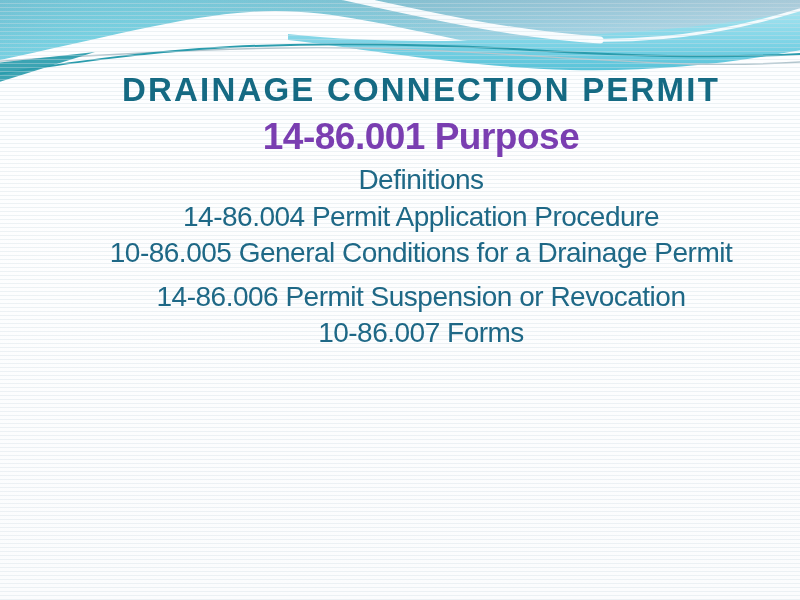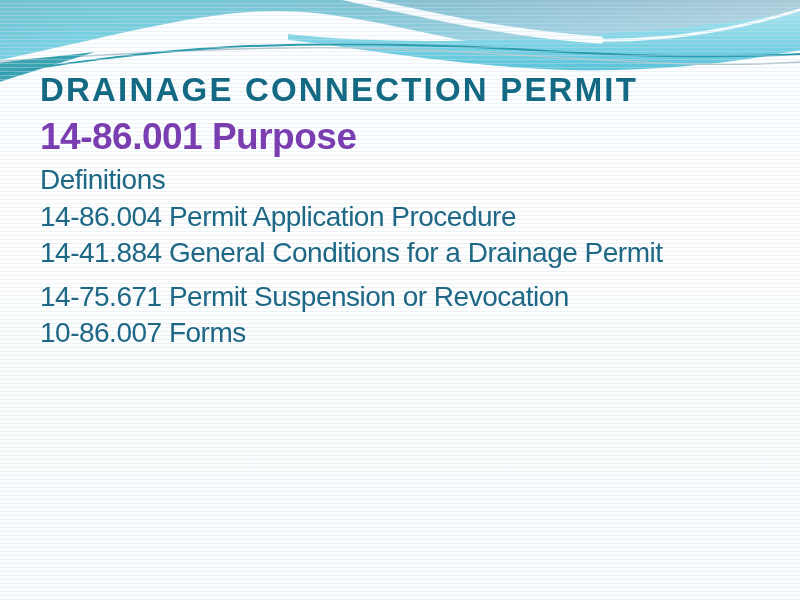--- a/index.html
+++ b/index.html
@@ -27,21 +27,21 @@
   .s-sky-mid1   {stop-color:#8FD9E8;}
   .s-sky-mid2   {stop-color:#AEE0F0;}
   .s-sky-right  {stop-color:var(--c-sky-right, #C9EAF6);}
   .s-band-top   {stop-color:#A7E4F0;}
   .s-band-mid   {stop-color:var(--c-band-cyan, #7ED4E6);}
   .s-band-bot   {stop-color:#58C3D9;}
 
   .wave-line-teal{stroke:var(--c-wave-teal,#2A9CAD);}
   .wave-wedge{fill:var(--c-wave-teal,#2A9CAD);}
 
-  .content{position:absolute;left:40px;top:72px;width:730px;z-index:4;}
+  .content{position:absolute;left:56px;top:72px;width:730px;z-index:4;text-align:center;}
 
   .title{
     margin:0;
     font-size:33px;line-height:36px;font-weight:700;
     letter-spacing:2.2px;
     color:var(--c-title,#156A83);
   }
   .highlight{
     margin-top:8px;
     font-size:37px;line-height:42px;font-weight:700;
@@ -110,19 +110,19 @@
   <div class="texture"></div>
 
   <div class="content">
     <h1 class="title">DRAINAGE CONNECTION PERMIT</h1>
 
     <div class="highlight">14-86.001 Purpose</div>
 
     <div class="toc">
       <div class="toc-line">Definitions</div>
       <div class="toc-line">14-86.004 Permit Application Procedure</div>
-      <div class="toc-line">14-41.884 General Conditions for a Drainage Permit</div>
-      <div class="toc-line">14-75.671 Permit Suspension or Revocation</div>
+      <div class="toc-line">10-86.005 General Conditions for a Drainage Permit</div>
+      <div class="toc-line">14-86.006 Permit Suspension or Revocation</div>
       <div class="toc-line">10-86.007 Forms</div>
     </div>
   </div>
 
 </div>
 
 </body></html>

